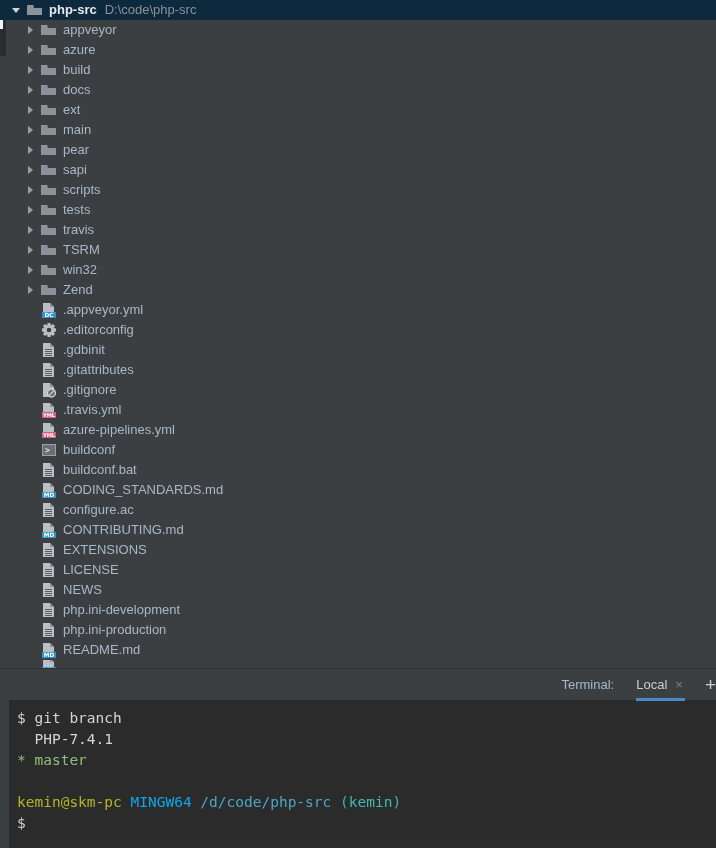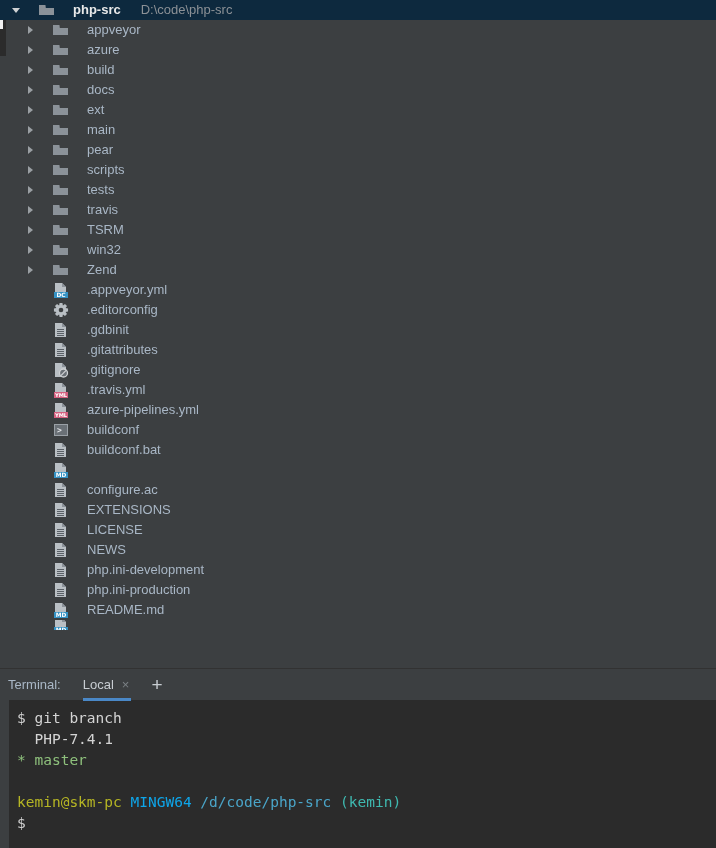--- a/index.html
+++ b/index.html
@@ -54,21 +54,20 @@
   .tree-list { position: relative; }
 
   .row {
     height: 20px;
     display: flex;
     align-items: center;
     white-space: nowrap;
     font-size: 13px;
     color: #a9b7c6;
     padding-left: 6px;
-    gap: 12px;
   }
   .row.selected {
     background: #0d293e;
   }
   .row.root { padding-left: 6px; }
 
   .twisty {
     width: 20px;
     min-width: 20px;
     display: flex;
@@ -107,20 +106,21 @@
   
   #terminal-tabbar {
     height: 32px;
     background: #3c3f41;
     border-top: 1px solid #323232;
     display: flex;
     align-items: center;
     padding-left: 8px;
     position: relative;
     flex: 0 0 32px;
+    justify-content: flex-end;
   }
   #terminal-caption {
     font-size: 13px;
     color: #a9b7c6;
     margin-right: 18px;
   }
   .term-tab {
     position: relative;
     height: 32px;
     display: flex;
@@ -302,20 +302,34 @@
             <svg width="10" height="10" viewBox="0 0 10 10">
               <polygon points="3,1 3,9 8,5" fill="#9a9fa3"></polygon>
             </svg>
           </span>
           <span class="icon-box">
             <svg width="16" height="14" viewBox="0 0 16 14">
               <polygon points="0,3 0,12 15,12 15,5 7,5 6,3" fill="#8b9299"></polygon>
               <rect x="0" y="2" width="6.5" height="2" fill="#8b9299"></rect>
             </svg>
           </span>
+          <span class="row-label">sapi</span>
+        </div>
+        <div class="row">
+          <span class="twisty indent-1">
+            <svg width="10" height="10" viewBox="0 0 10 10">
+              <polygon points="3,1 3,9 8,5" fill="#9a9fa3"></polygon>
+            </svg>
+          </span>
+          <span class="icon-box">
+            <svg width="16" height="14" viewBox="0 0 16 14">
+              <polygon points="0,3 0,12 15,12 15,5 7,5 6,3" fill="#8b9299"></polygon>
+              <rect x="0" y="2" width="6.5" height="2" fill="#8b9299"></rect>
+            </svg>
+          </span>
           <span class="row-label">scripts</span>
         </div>
         <div class="row">
           <span class="twisty indent-1">
             <svg width="10" height="10" viewBox="0 0 10 10">
               <polygon points="3,1 3,9 8,5" fill="#9a9fa3"></polygon>
             </svg>
           </span>
           <span class="icon-box">
             <svg width="16" height="14" viewBox="0 0 16 14">
@@ -496,34 +510,47 @@
         <div class="row">
           <span class="indent-file"></span>
           <span class="icon-box">
             <svg width="16" height="16" viewBox="0 0 16 16">
               <polygon points="2,1 9,1 13,5 13,11 2,11" fill="#b9bfc4"></polygon>
               <polygon points="9,1 13,5 9,5" fill="#8b9299"></polygon>
               <rect x="1" y="10" width="14" height="6" fill="#3592c4"></rect>
               <text x="8" y="15" fill="#ffffff" font-size="5.8" font-family="&quot;DejaVu Sans&quot;, sans-serif" font-weight="bold" text-anchor="middle">MD</text>
             </svg>
           </span>
+          <span class="row-label">CODING_STANDARDS.md</span>
         </div>
         <div class="row">
           <span class="indent-file"></span>
           <span class="icon-box">
             <svg width="16" height="16" viewBox="0 0 16 16">
               <polygon points="2,1 9,1 13,5 13,15 2,15" fill="#b9bfc4"></polygon>
               <polygon points="9,1 13,5 9,5" fill="#8b9299"></polygon>
               <rect x="4" y="7" width="7" height="1" fill="#5a6066"></rect>
               <rect x="4" y="9" width="7" height="1" fill="#5a6066"></rect>
               <rect x="4" y="11" width="7" height="1" fill="#5a6066"></rect>
               <rect x="4" y="13" width="7" height="1" fill="#5a6066"></rect>
             </svg>
           </span>
           <span class="row-label">configure.ac</span>
+        </div>
+        <div class="row">
+          <span class="indent-file"></span>
+          <span class="icon-box">
+            <svg width="16" height="16" viewBox="0 0 16 16">
+              <polygon points="2,1 9,1 13,5 13,11 2,11" fill="#b9bfc4"></polygon>
+              <polygon points="9,1 13,5 9,5" fill="#8b9299"></polygon>
+              <rect x="1" y="10" width="14" height="6" fill="#3592c4"></rect>
+              <text x="8" y="15" fill="#ffffff" font-size="5.8" font-family="&quot;DejaVu Sans&quot;, sans-serif" font-weight="bold" text-anchor="middle">MD</text>
+            </svg>
+          </span>
+          <span class="row-label">CONTRIBUTING.md</span>
         </div>
         <div class="row">
           <span class="indent-file"></span>
           <span class="icon-box">
             <svg width="16" height="16" viewBox="0 0 16 16">
               <polygon points="2,1 9,1 13,5 13,15 2,15" fill="#b9bfc4"></polygon>
               <polygon points="9,1 13,5 9,5" fill="#8b9299"></polygon>
               <rect x="4" y="7" width="7" height="1" fill="#5a6066"></rect>
               <rect x="4" y="9" width="7" height="1" fill="#5a6066"></rect>
               <rect x="4" y="11" width="7" height="1" fill="#5a6066"></rect>

